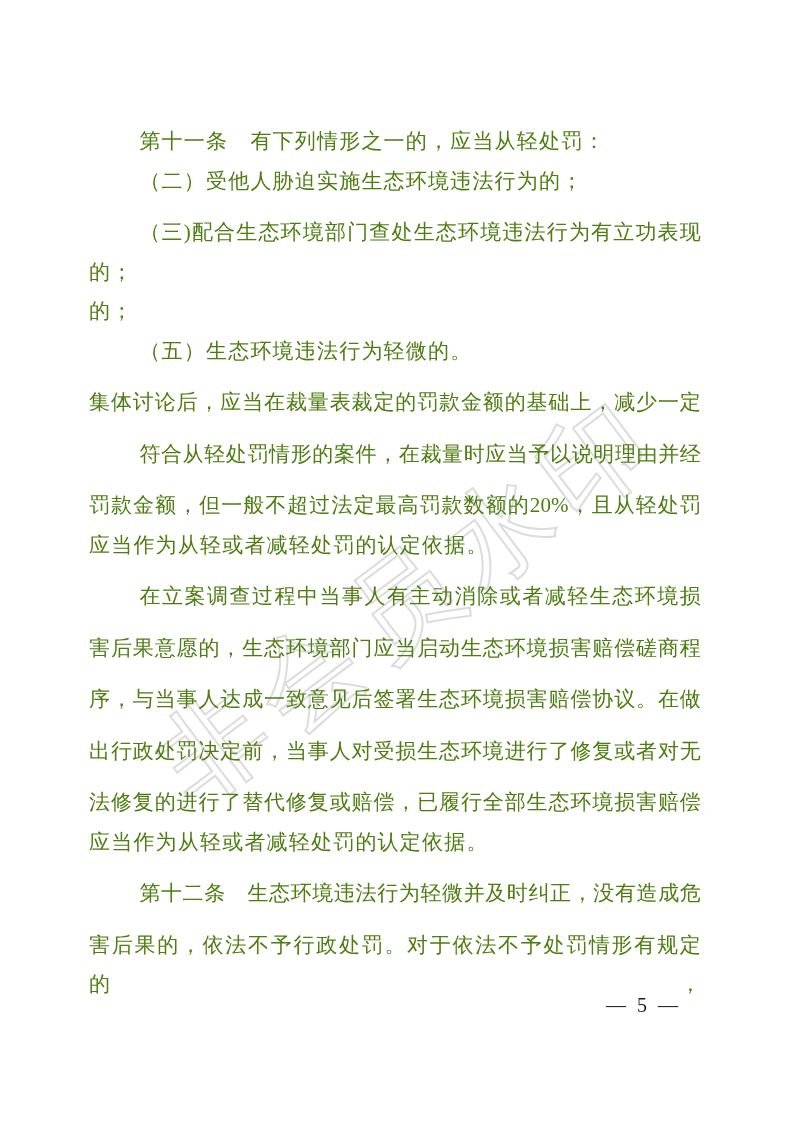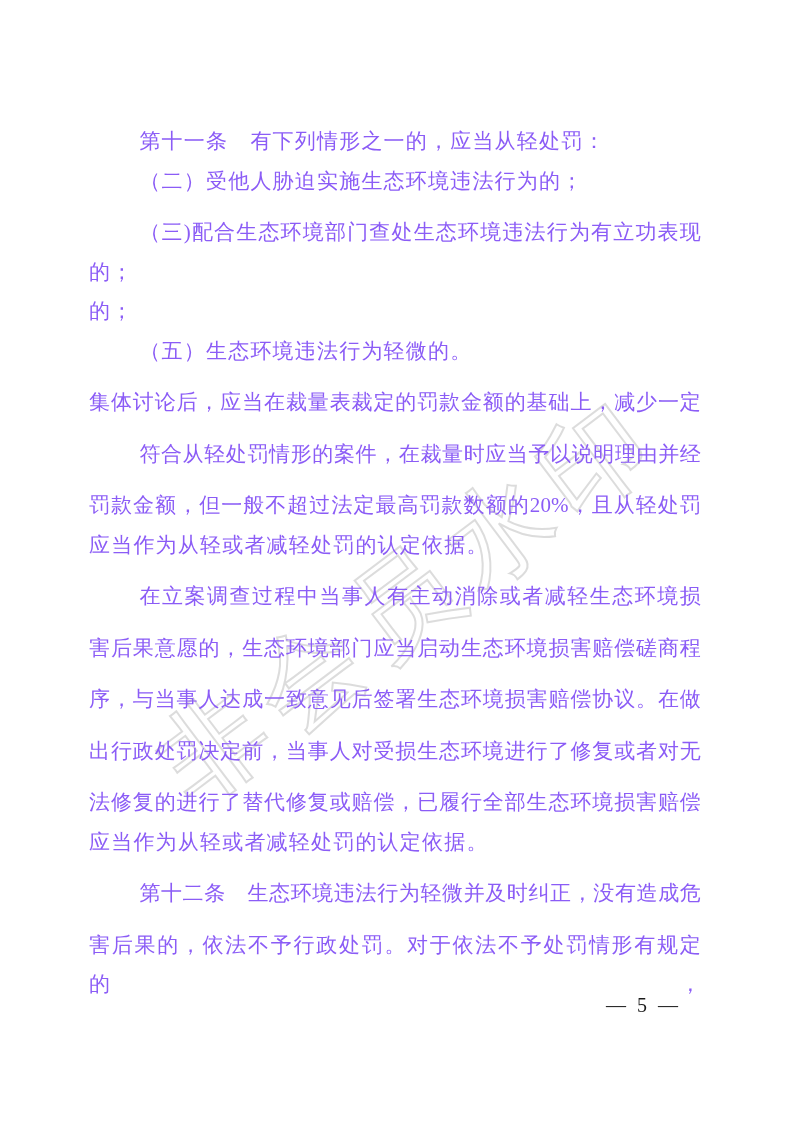--- a/index.html
+++ b/index.html
@@ -18,21 +18,21 @@
   .content {
     position: absolute;
     left: 89px;
     top: 122px;
     width: 612px;
   }
   .line {
     font-size: 21px;
     line-height: 39.5px;
     height: 39.5px;
-    color: #8b5cf6;
+    color: #4d7c0f;
     letter-spacing: 1.2px;
     text-align: left;
     overflow: visible;
   }
   .line.indent {
     text-indent: 2.4em;
   }
   .line.fill {
     letter-spacing: 0.2px;
     text-align: justify;

